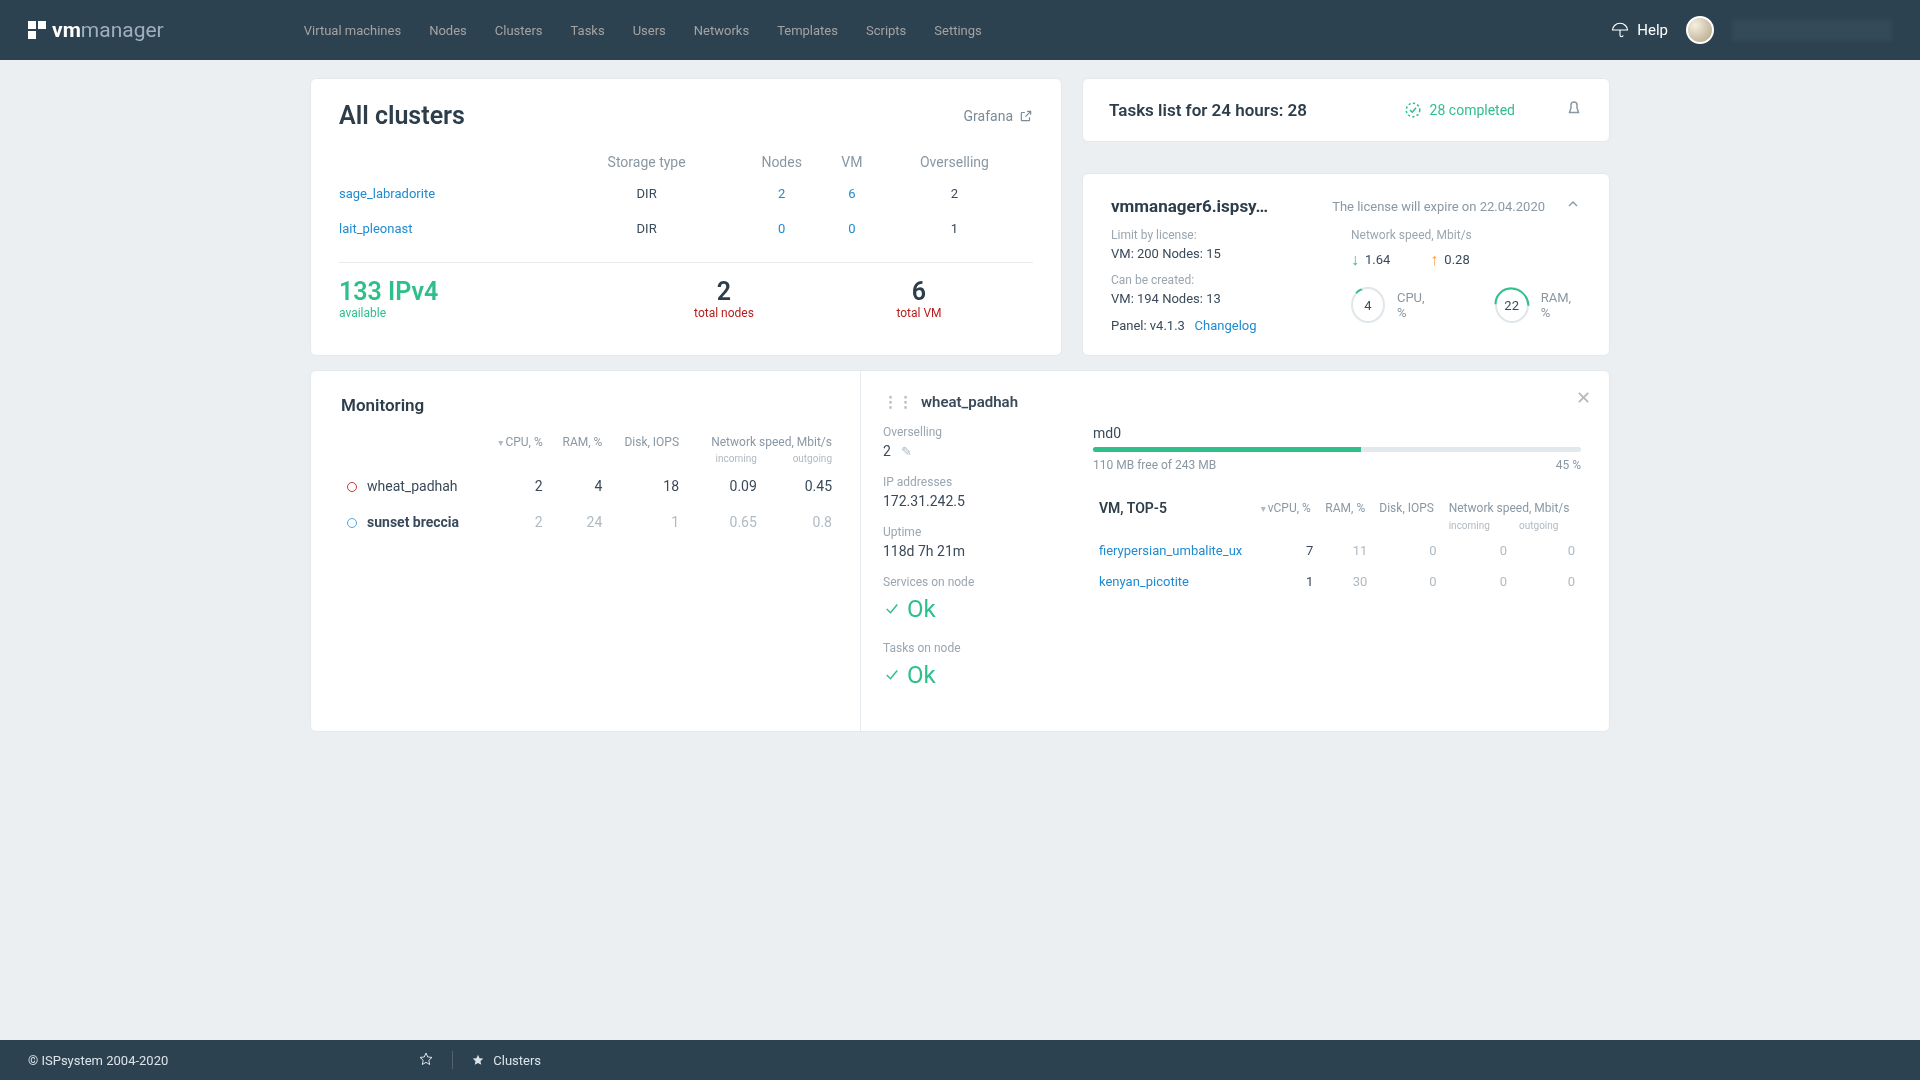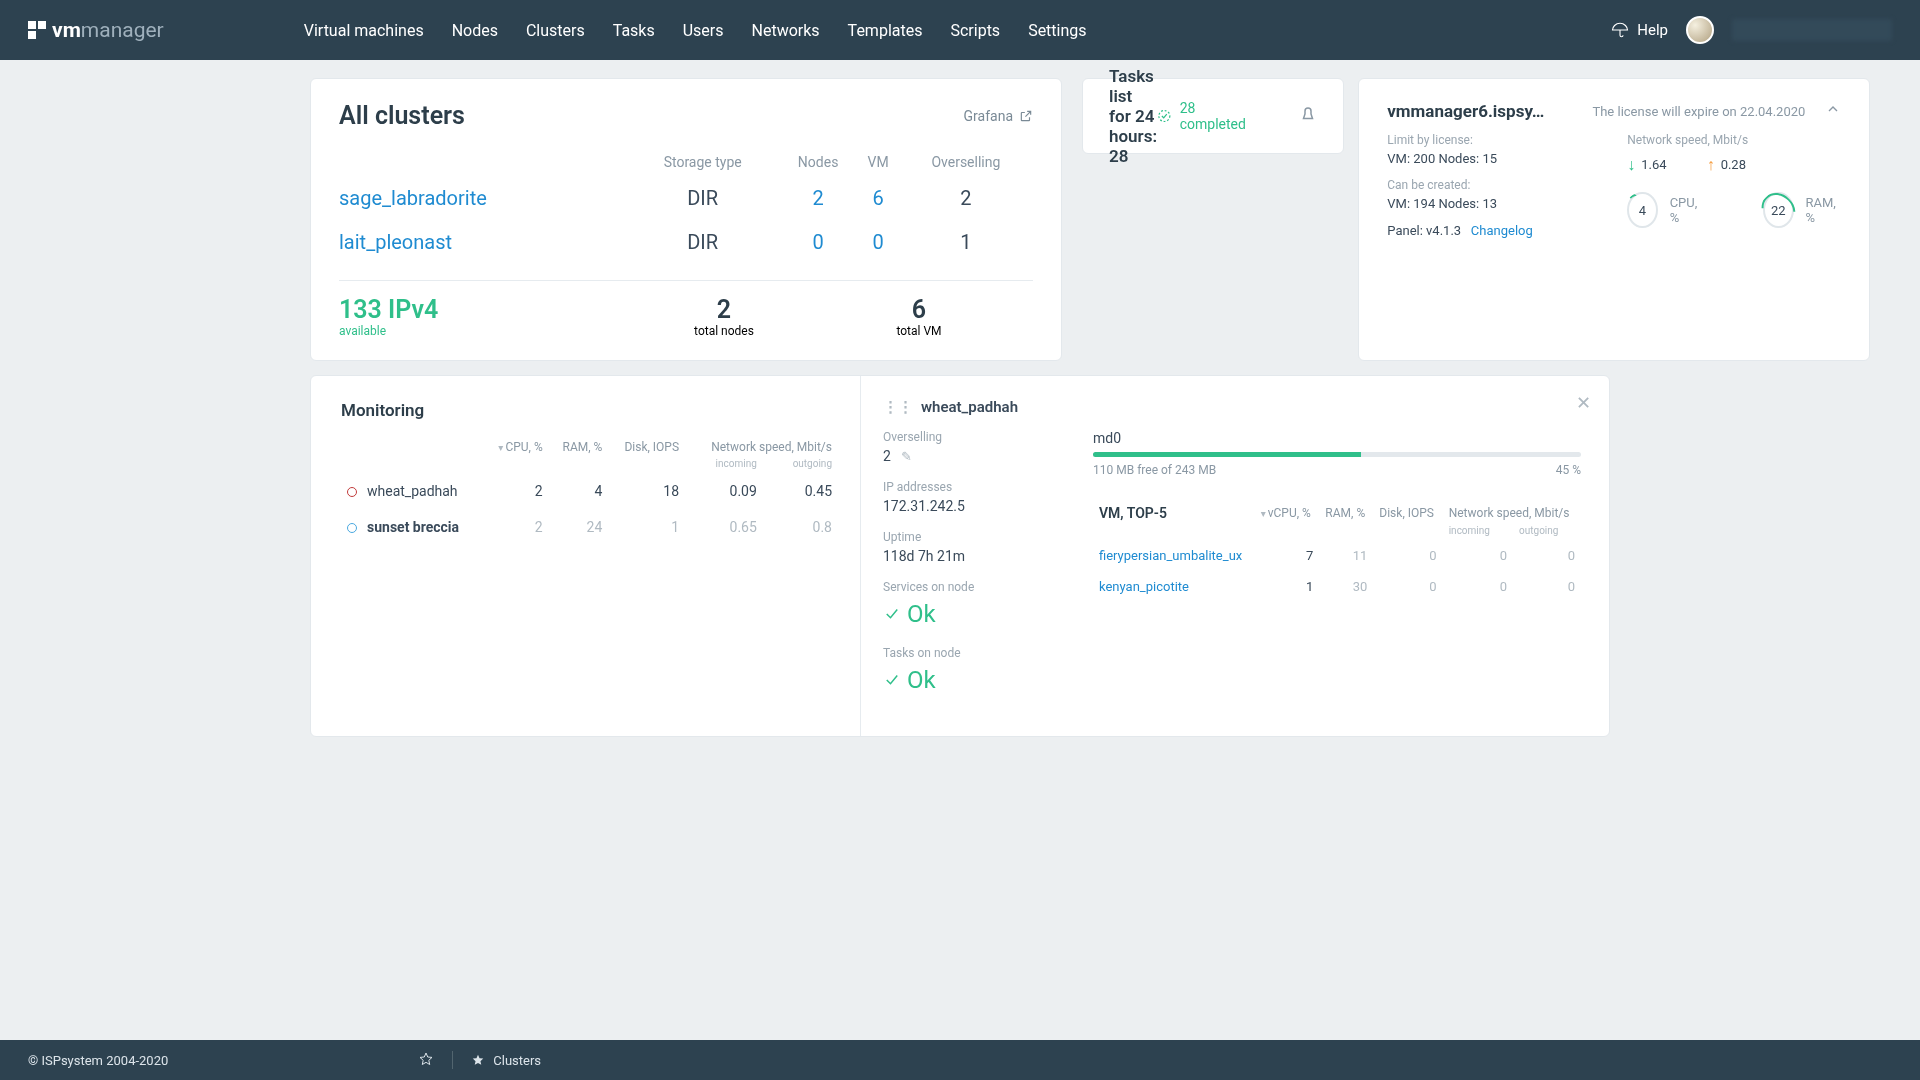--- a/index.html
+++ b/index.html
@@ -5,21 +5,21 @@
 * { margin:0; padding:0; box-sizing:border-box; font-family:"Segoe UI",Roboto,Arial,sans-serif; }
 body { background:#eceff1; color:#3a4a5a; width:1920px; height:1080px; overflow:hidden; position:relative; }
 
 
 .topbar { background:#2d4250; height:60px; display:flex; align-items:center; padding:0 28px; color:#fff; }
 .logo { display:flex; align-items:center; gap:6px; font-size:21px; font-weight:400; }
 .logo svg { flex-shrink:0; }
 .logo .vm { font-weight:700; }
 .logo .mgr { color:#9fb0bc; }
 .nav { margin-left:140px; display:flex; gap:28px; }
-.nav a { color:#ffffff; font-size:16px; text-decoration:none; cursor:pointer; }
+.nav a { color:#a3a3a3; font-size:13px; text-decoration:none; cursor:pointer; }
 .right { margin-left:auto; display:flex; align-items:center; gap:18px; }
 .help { display:flex; align-items:center; gap:8px; font-size:15px; cursor:pointer; }
 .avatar { width:28px; height:28px; border-radius:50%; background:radial-gradient(circle at 30% 30%,#f5f0e0,#b0a080); border:2px solid #fff; }
 .userblur { width:160px; height:22px; background:#334a59; border-radius:2px; filter:blur(2px); }
 
 
 .page { padding:18px 0 0 0; display:flex; justify-content:center; }
 .wrap { width:1300px; display:flex; flex-direction:column; gap:14px; }
 
 .row { display:flex; gap:20px; }
@@ -27,32 +27,32 @@
 .card { background:#fff; border-radius:6px; border:1px solid #e3e8ec; padding:22px 28px; }
 
 
 .clusters { flex:0 0 752px; }
 .clusters-head { display:flex; justify-content:space-between; align-items:center; margin-bottom:18px; }
 .clusters-head h2 { font-size:25px; font-weight:600; color:#2d3e4a; }
 .grafana { color:#7a8a96; font-size:14px; display:flex; align-items:center; gap:6px; cursor:pointer;margin-left:40px; }
 table.clust { width:100%; border-collapse:collapse; }
 table.clust th { color:#8a98a4; font-weight:400; font-size:14px; padding:6px 0; text-align:center; }
 table.clust th:first-child { text-align:left; }
-table.clust td { padding:10px 0; font-size:20px; text-align:center; }
+table.clust td { padding:10px 0; font-size:13px; text-align:center; }
 table.clust td:first-child { text-align:left; }
 .link { color:#1f8bd1; cursor:pointer; }
 .clust-sep { border-top:1px solid #e6ebef; margin:16px 0 14px; }
 .summaries { display:flex; }
 .summ-col { text-align:center; }
 .summ-col.ip { flex:0 0 260px; text-align:left; }
 .summ-col.nodes { flex:0 0 250px; }
 .summ-col.vm { flex:0 0 140px; }
 .summ-big { font-size:25px; font-weight:600; color:#2d3e4a; }
 .summ-big.green { color:#2fbf8a; }
-.summ-sub { font-size:12px; color:#000000; }
+.summ-sub { font-size:12px; color:#b91c1c; }
 .summ-sub.green { color:#2fbf8a; }
 
 
 .tasks-card { flex:1; padding:20px 26px; display:flex; align-items:center; justify-content:space-between; height:76px; }
 .tasks-title { font-size:17px; font-weight:600; color:#2d3e4a; }
 .completed { display:flex; align-items:center; gap:8px; color:#2fbf8a; font-size:14px; cursor:pointer; }
 .expand-icn { color:#8a98a4; cursor:pointer; }
 
 
 .lic-card { flex:1; }
@@ -217,21 +217,21 @@
           <div class="summ-big">2</div>
           <div class="summ-sub">total nodes</div>
         </div>
         <div class="summ-col vm">
           <div class="summ-big">6</div>
           <div class="summ-sub">total VM</div>
         </div>
       </div>
     </div>
 
-    <div style="flex:1; display:flex; flex-direction:row; gap:14px;">
+    <div style="flex:1; display:flex; flex-direction:column; gap:31px;">
       <div class="card tasks-card">
         <div class="tasks-title">Tasks list for 24 hours: 28</div>
         <div style="display:flex;align-items:center;gap:50px;">
           <div class="completed">
             <svg width="18" height="18" viewBox="0 0 24 24" fill="none" stroke="#2fbf8a" stroke-width="2">
                   <circle cx="12" cy="12" r="9" stroke-dasharray="3 3"></circle>
                   <path d="M8 12l3 3 5-6"></path>
                 </svg>
             <span>28 completed</span>
           </div>

